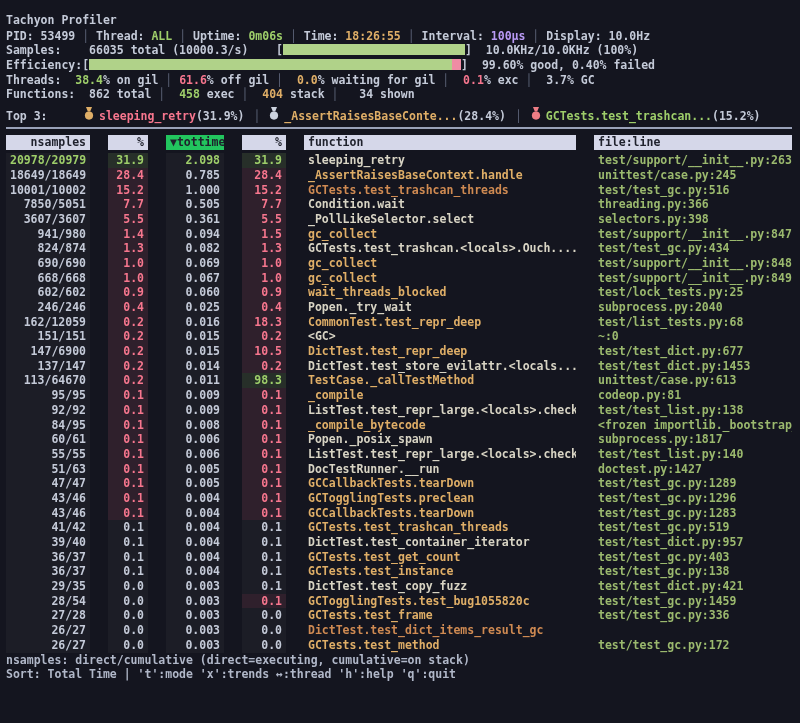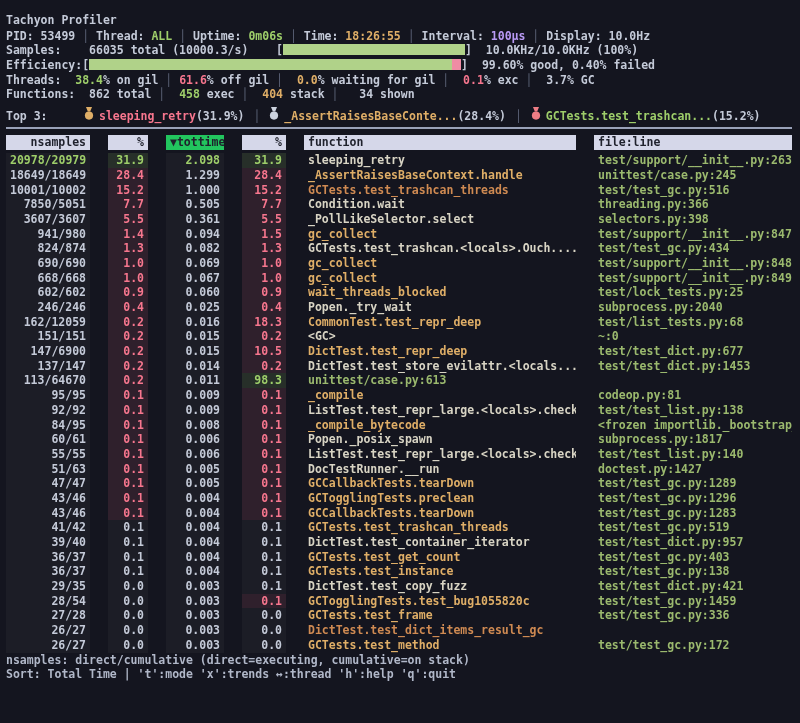--- a/index.html
+++ b/index.html
@@ -95,21 +95,21 @@
         <div class="cell r band c-green">20978/20979</div>
         <div class="cell r band c-green tint-green">31.9</div>
         <div class="cell r band c-green">2.098</div>
         <div class="cell r band c-green tint-green">31.9</div>
         <div class="cell c-cream">sleeping_retry</div>
         <div class="cell c-file">test/support/__init__.py:2638</div>
       </div>
       <div class="trow">
         <div class="cell r band c-fg">18649/18649</div>
         <div class="cell r band c-pink tint-pink">28.4</div>
-        <div class="cell r band c-fg">1.299</div>
+        <div class="cell r band c-fg">0.785</div>
         <div class="cell r band c-pink tint-pink">28.4</div>
         <div class="cell c-gold">_AssertRaisesBaseContext.handle</div>
         <div class="cell c-file">unittest/case.py:245</div>
       </div>
       <div class="trow">
         <div class="cell r band c-fg">10001/10002</div>
         <div class="cell r band c-pink tint-pink">15.2</div>
         <div class="cell r band c-fg">1.000</div>
         <div class="cell r band c-pink tint-pink">15.2</div>
         <div class="cell c-orange">GCTests.test_trashcan_threads</div>
@@ -209,20 +209,21 @@
         <div class="cell r band c-fg">0.014</div>
         <div class="cell r band c-pink tint-pink">0.2</div>
         <div class="cell c-cream">DictTest.test_store_evilattr.&lt;locals...</div>
         <div class="cell c-file">test/test_dict.py:1453</div>
       </div>
       <div class="trow">
         <div class="cell r band c-fg">113/64670</div>
         <div class="cell r band c-pink tint-pink">0.2</div>
         <div class="cell r band c-fg">0.011</div>
         <div class="cell r band c-green tint-green">98.3</div>
+        <div class="cell c-gold">TestCase._callTestMethod</div>
         <div class="cell c-file">unittest/case.py:613</div>
       </div>
       <div class="trow">
         <div class="cell r band c-fg">95/95</div>
         <div class="cell r band c-pink tint-pink">0.1</div>
         <div class="cell r band c-fg">0.009</div>
         <div class="cell r band c-pink tint-pink">0.1</div>
         <div class="cell c-gold">_compile</div>
         <div class="cell c-file">codeop.py:81</div>
       </div>

